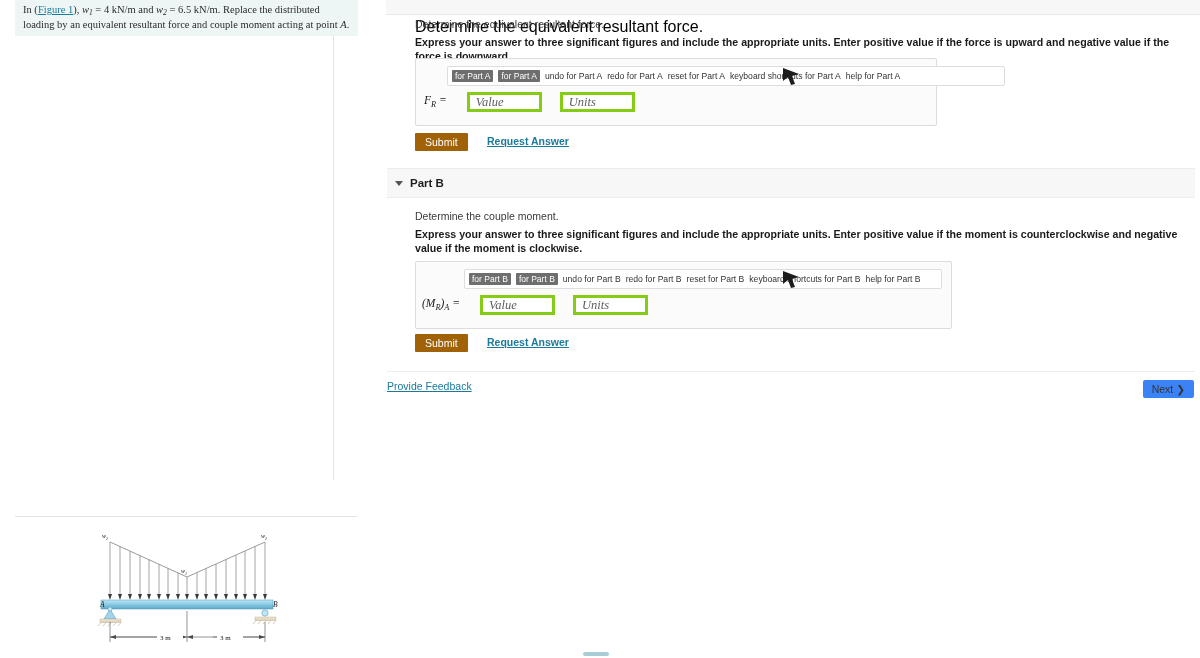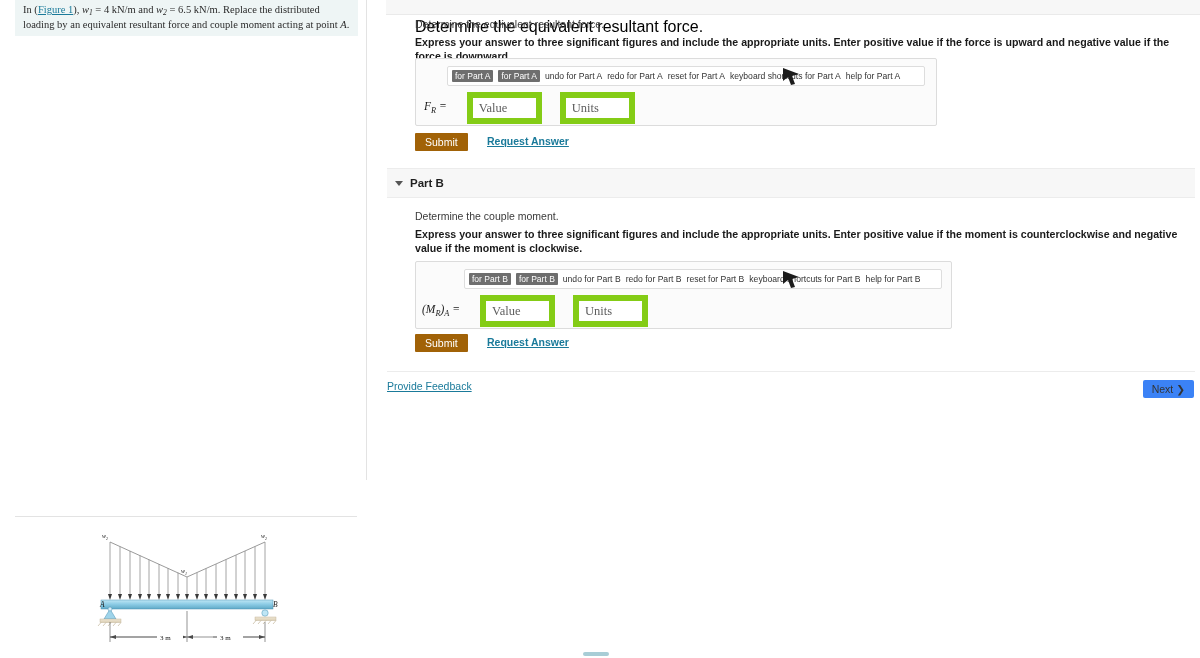--- a/index.html
+++ b/index.html
@@ -8,21 +8,21 @@
     width: 1200px; height: 658px;
     background: #ffffff;
     font-family: "Liberation Sans", sans-serif;
     overflow: hidden;
   }
   .page { position: relative; width: 1200px; height: 658px; }
 
   
   .left-col {
     position: absolute; left: 0; top: 0;
-    width: 367px; height: 658px;
+    width: 334px; height: 658px;
     background: #ffffff;
     border-right: 1px solid #e3e3e3;
   }
   .prompt-box {
     position: absolute; left: 15px; top: 0px;
     width: 343px; height: 36px;
     background: #eef5f5;
     padding: 4px 8px 4px 8px;
   }
   .prompt-text {
@@ -111,22 +111,22 @@
   }
 
   .field-row {
     position: absolute; display: flex; align-items: center; gap: 16px;
   }
   .field-label {
     font-family: "Liberation Serif", serif; font-style: italic;
     font-size: 11.5px; color: #1a1a1a; margin-right: 4px; white-space: nowrap;
   }
   .inp {
-    border: 6px solid #84cc16; background: #ffffff; height: 32px;
-    font-family: "Liberation Serif", serif; 
+    border: 3px solid #84cc16; background: #ffffff; height: 20px;
+    font-family: "Liberation Serif", serif; font-style: italic;
     font-size: 12.5px; color: #5d5d5d; padding: 0 6px;
     display: flex; align-items: center;
   }
   .inp-value { width: 75px; }
   .inp-units { width: 75px; margin-left: 2px; }
 
   .btn-submit {
     position: absolute; background: #a16207; color: #ffffff;
     font-size: 10.5px; border: none; height: 18px; padding: 0 10px;
     cursor: pointer; border-radius: 1px;
@@ -303,21 +303,21 @@
   </div>
 
   <div style="position:absolute; left:415px; top:18px; width:780px;">Determine the equivalent resultant force.</div>
 
   <div class="q-text" style="position:absolute; left:415px; top:18px; width:780px;">Determine the equivalent resultant force.</div>
 
   <div class="q-bold" style="position:absolute; left:415px; top:36px; width:780px;">Express your answer to three significant figures and include the appropriate units. Enter positive value if the force is upward and negative value if the force is downward.</div>
 
   <div class="answer-box" style="left:415px; top:58px; width:522px; height:68px;">
 
-    <div class="tool-row" style="left:31px; top:7px; width:478px;">
+    <div class="tool-row" style="left:31px; top:7px; width:558px;">
       <span class="tool-pill">for Part A</span>
       <span class="tool-pill">for Part A</span>
       <span class="tool-lbl">undo for Part A</span>
       <span class="tool-lbl">redo for Part A</span>
       <span class="tool-lbl">reset for Part A</span>
       <span class="tool-lbl">keyboard shortcuts for Part A</span>
       <span class="tool-lbl">help for Part A</span>
     </div>
 
     <svg class="cursor-glyph" style="left:365px; top:6px;" width="22" height="22" viewBox="0 0 22 22">

